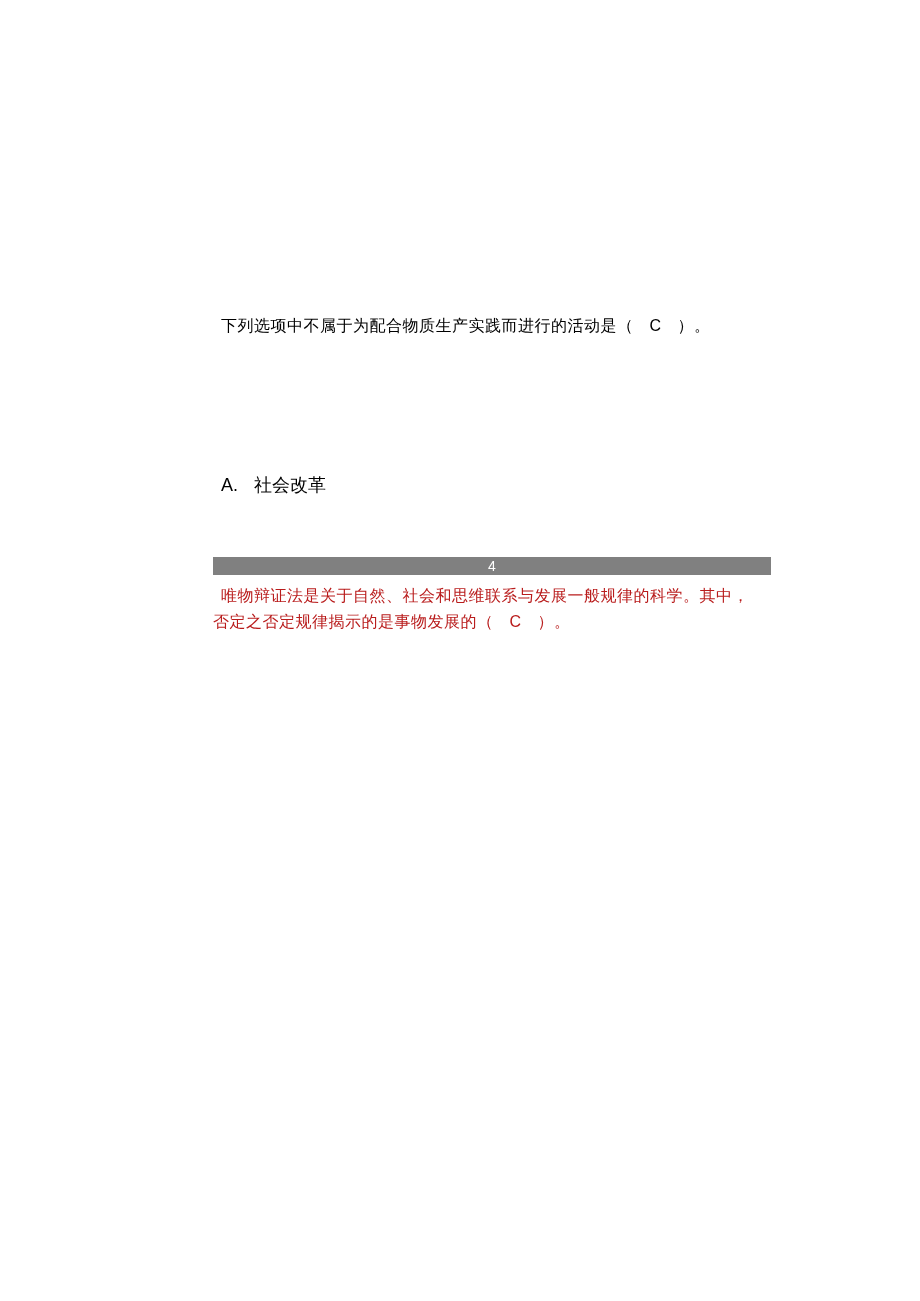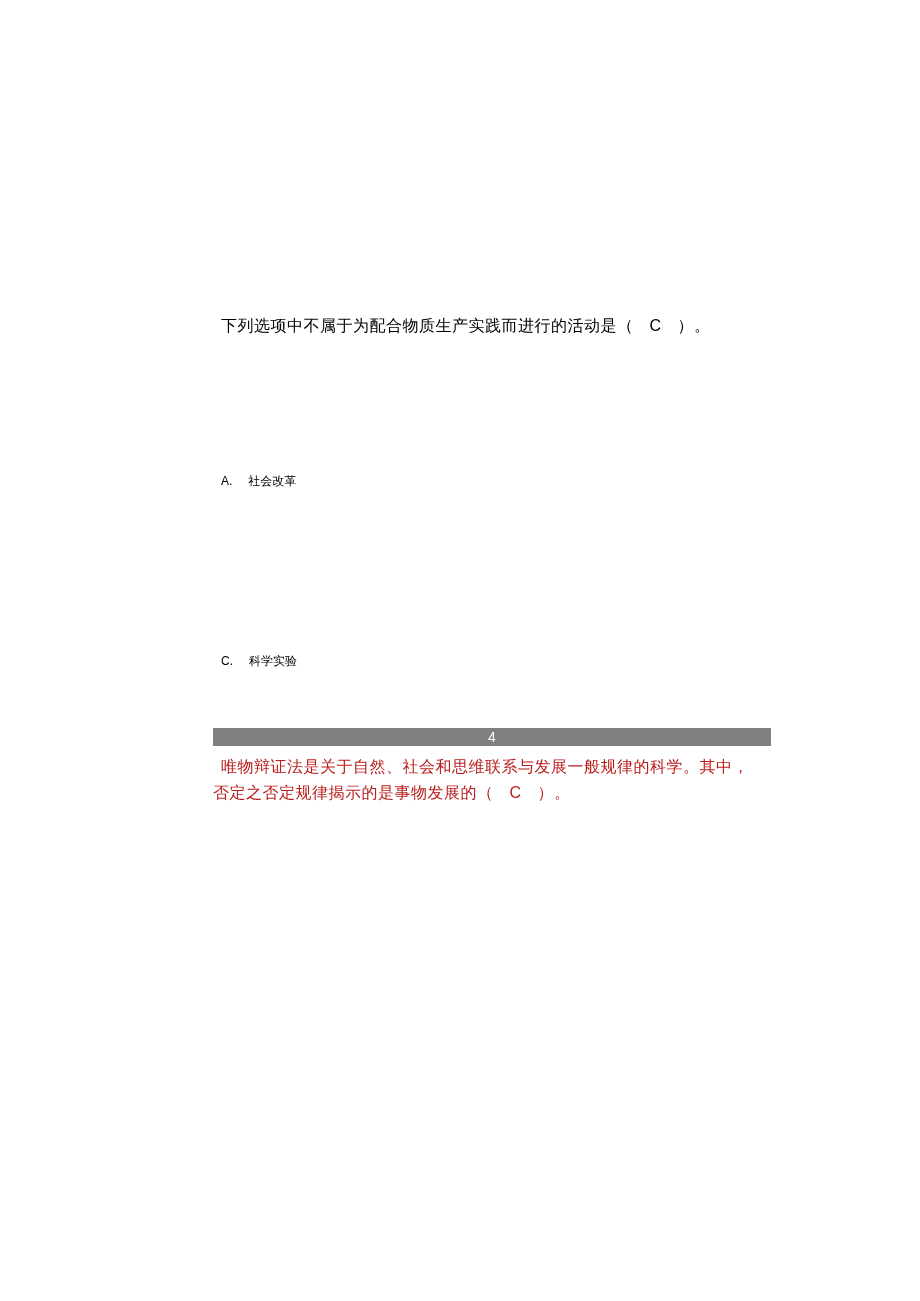--- a/index.html
+++ b/index.html
@@ -20,21 +20,21 @@
     top: 282px;
     width: 558px;
   }
   .question-text {
     font-size: 16px;
     color: #000000;
     line-height: 1.5;
     letter-spacing: 0.5px;
   }
   .option {
-    font-size: 12px;
+    font-size: 18px;
     color: #000000;
     line-height: 1.5;
   }
   .option-a {
     margin-top: 134px;
   }
   .option-b {
     margin-top: 162px;
   }
   .option-c {
@@ -71,23 +71,20 @@
 <div class="content-area">
   <div class="question-text">
     <span>下列选项中不属于为配合物质生产实践而进行的活动是（</span><span class="latin">C</span><span>）。</span>
   </div>
 
   <div class="option option-a">
     <span class="latin">A.</span><span>社会改革</span>
   </div>
 
 
-  <div class="option option-c">
-    <span class="latin">C.</span><span>科学实验</span>
-  </div>
 
 
   <div class="divider-bar">
     <span>4</span>
   </div>
 
   <div class="next-question">
     <span>唯物辩证法是关于自然、社会和思维联系与发展一般规律的科学。其中，否定之否定规律揭示的是事物发展的（</span><span class="latin">C</span><span>）。</span>
   </div>
 </div>

